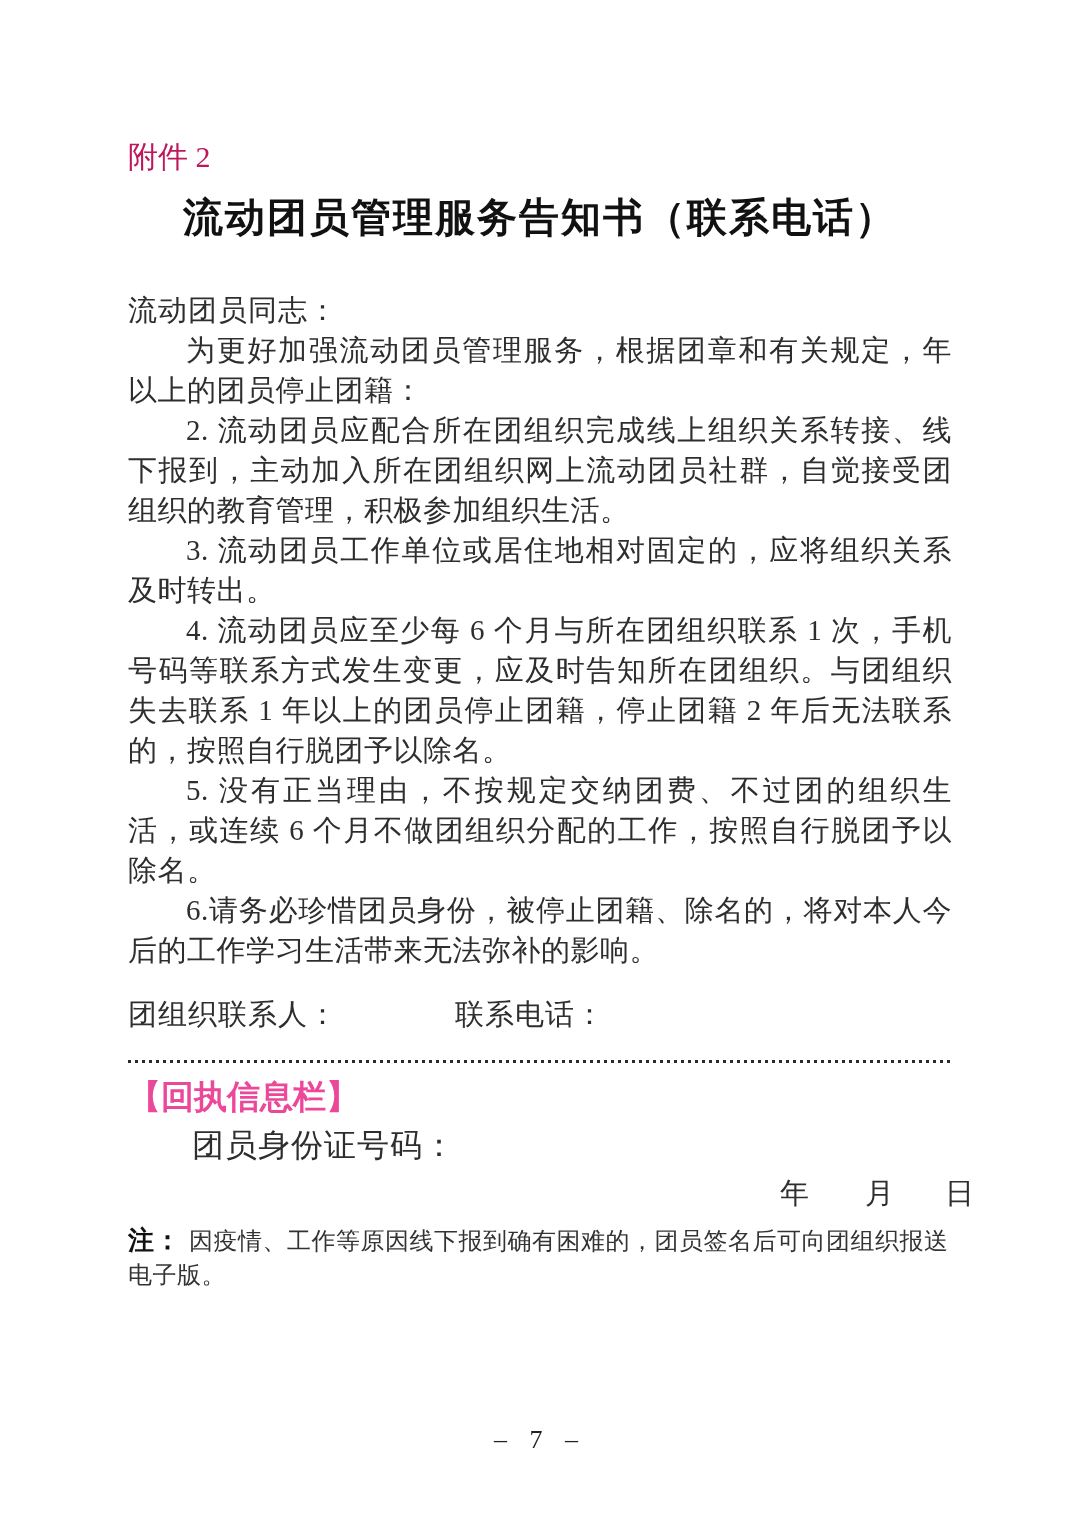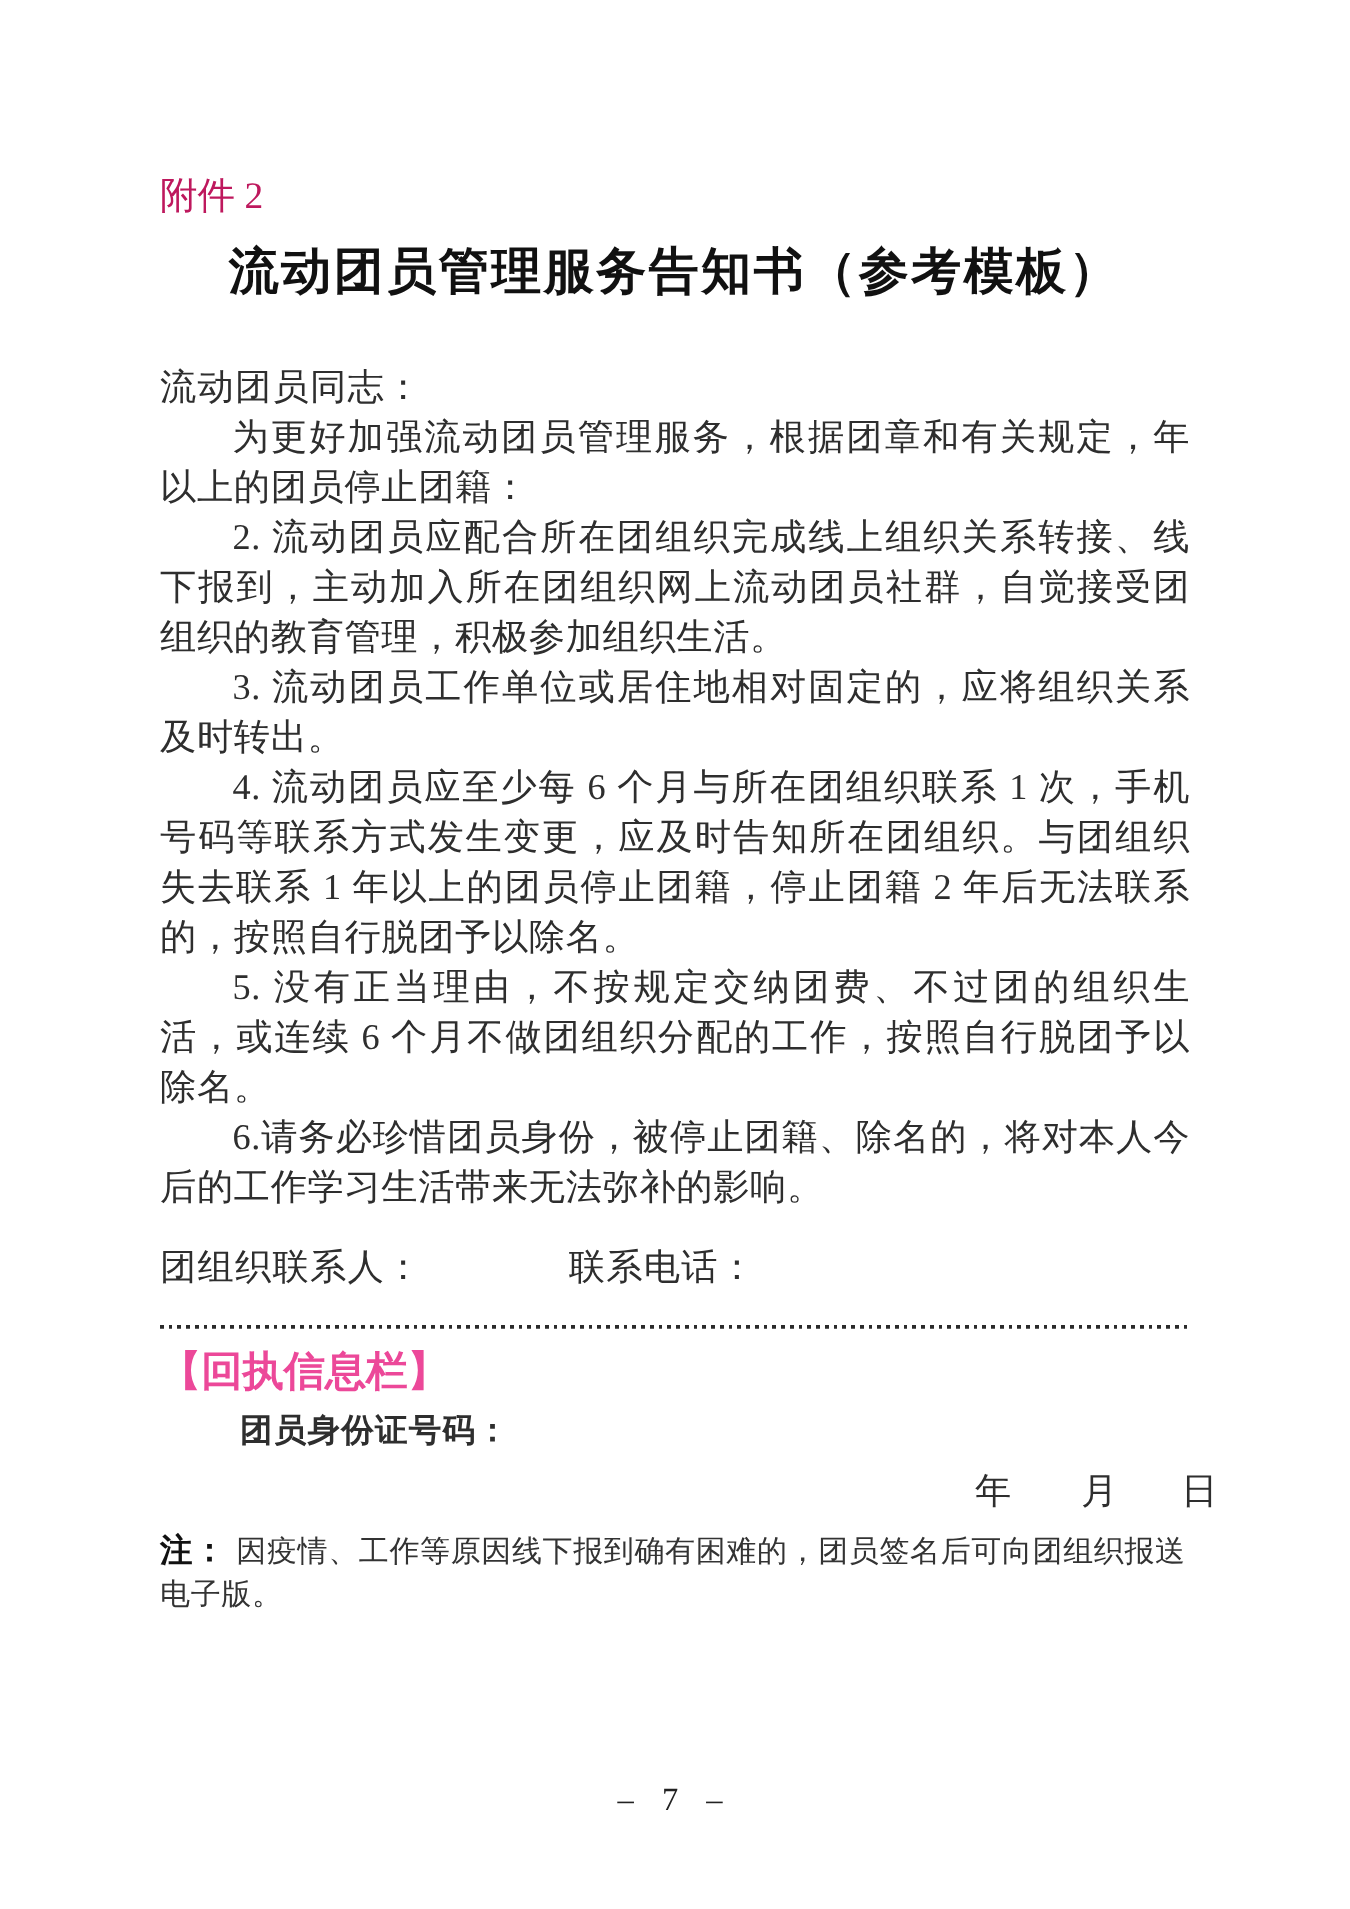--- a/index.html
+++ b/index.html
@@ -66,24 +66,23 @@
     font-family: "Liberation Sans", "DejaVu Sans", sans-serif;
     font-weight: 700;
     font-size: 33px;
     line-height: 44px;
     color: #ec4899;
   }
   .receipt-row {
     margin-top: 6px;
     position: relative;
     height: 40px;
-    font-size: 26px;
+    font-size: 32px;
     line-height: 40px;
     letter-spacing: 1px;
-    font-weight: bold;
   }
   .receipt-row .id-label { margin-left: 64px; }
   .receipt-row .mobile-label {
     position: absolute;
     left: 512px;
     top: 0;
   }
   .signature-row {
     margin-top: 28px;
     padding-left: 517px;
@@ -126,21 +125,21 @@
     color: #222222;
   }
 </style>
 </head>
 <body>
 
 <div class="page">
 
   <div class="attachment">附件 2</div>
 
-  <h1 class="doc-title">流动团员管理服务告知书（参考模板）</h1>
+  <h1 class="doc-title">流动团员管理服务告知书（联系电话）</h1>
 
   <p class="salutation">流动团员同志：</p>
 
   <p class="body-para">为更好加强流动团员管理服务，根据团章和有关规定，年以上的团员停止团籍：</p>
   <p class="body-para">2. 流动团员应配合所在团组织完成线上组织关系转接、线下报到，主动加入所在团组织网上流动团员社群，自觉接受团组织的教育管理，积极参加组织生活。</p>
   <p class="body-para">3. 流动团员工作单位或居住地相对固定的，应将组织关系及时转出。</p>
   <p class="body-para">4. 流动团员应至少每 6 个月与所在团组织联系 1 次，手机号码等联系方式发生变更，应及时告知所在团组织。与团组织失去联系 1 年以上的团员停止团籍，停止团籍 2 年后无法联系的，按照自行脱团予以除名。</p>
   <p class="body-para">5. 没有正当理由，不按规定交纳团费、不过团的组织生活，或连续 6 个月不做团组织分配的工作，按照自行脱团予以除名。</p>
   <p class="body-para">6.请务必珍惜团员身份，被停止团籍、除名的，将对本人今后的工作学习生活带来无法弥补的影响。</p>
 

